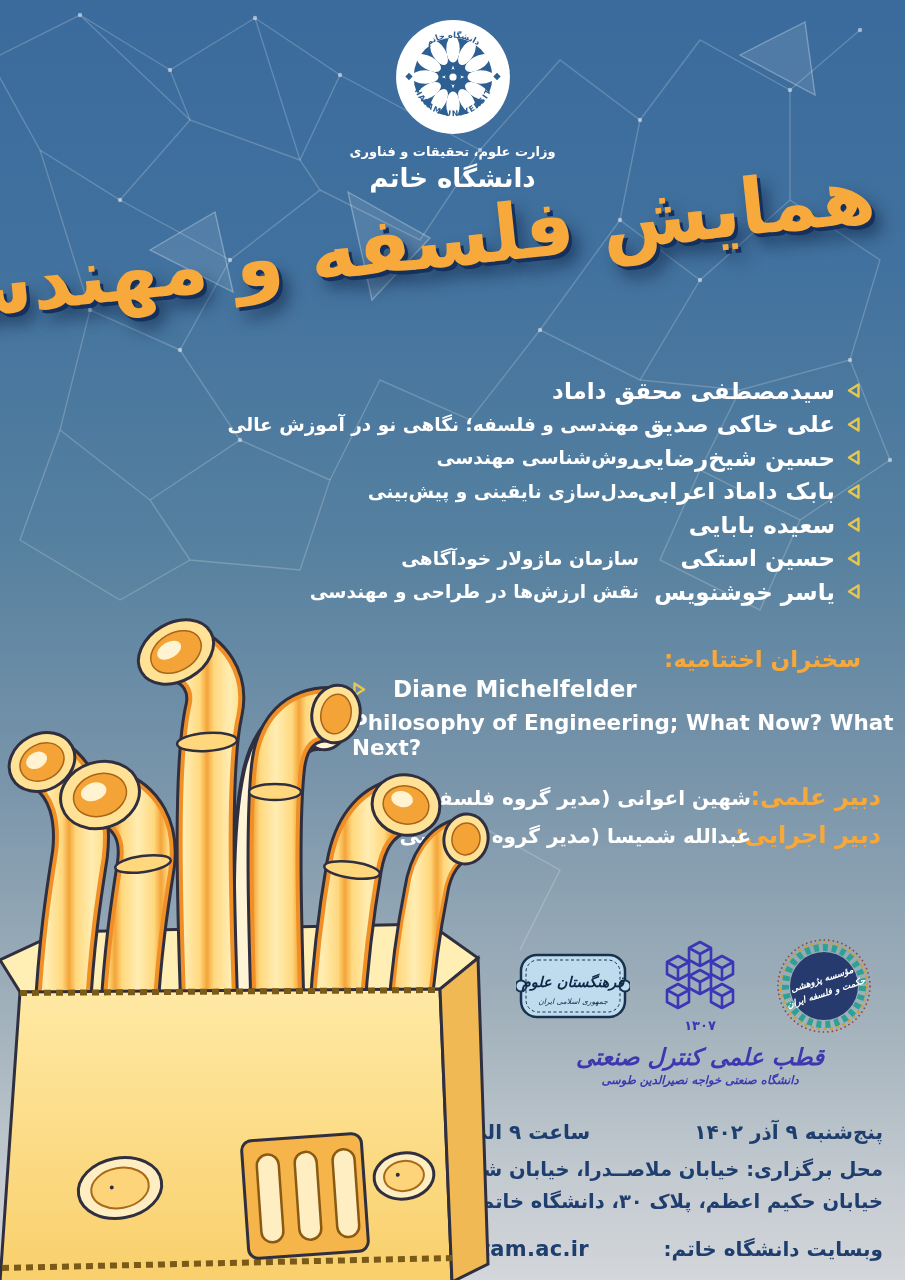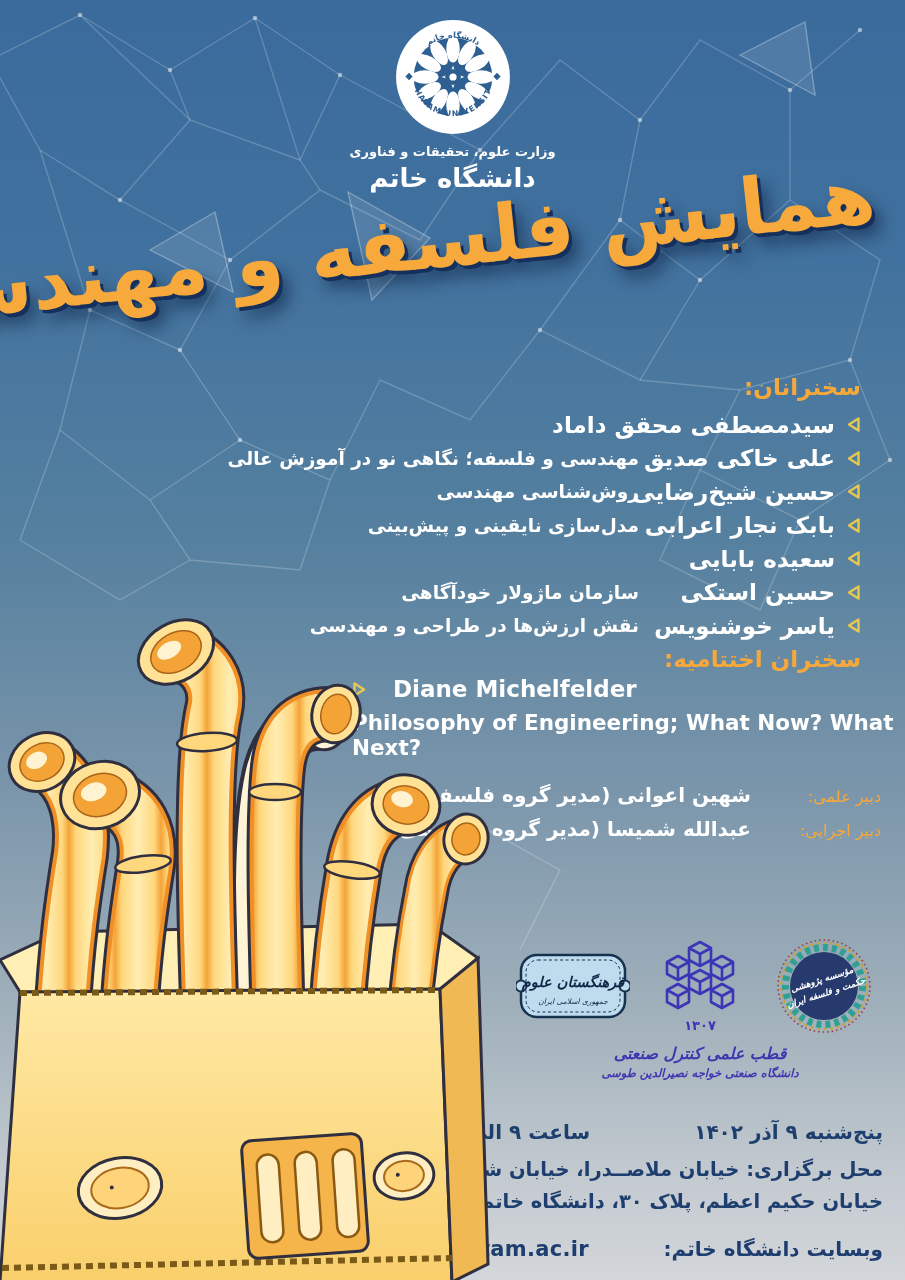--- a/index.html
+++ b/index.html
@@ -30,27 +30,27 @@
   .s-name{color:#fff;font-weight:bold;font-size:23px;white-space:nowrap;}
   .s-topic{color:#fff;font-weight:bold;font-size:18.5px;white-space:nowrap;}
   
   .closing-heading{position:absolute;top:646px;right:44px;color:#f7a83a;font-weight:bold;font-size:23px;direction:rtl;text-align:right;}
   .closing-en{position:absolute;top:676px;left:352px;color:#fff;}
   .closing-line1{display:flex;align-items:center;gap:26px;font-size:23px;font-weight:bold;}
   .closing-line2{margin-top:8px;font-size:21.5px;font-weight:bold;}
   
   .secretaries{position:absolute;top:783px;right:24px;direction:rtl;}
   .sec-row{display:grid;grid-template-columns:122px auto;column-gap:8px;margin-bottom:10px;align-items:baseline;}
-  .sec-label{color:#f7a83a;font-weight:normal;font-size:16px;white-space:nowrap;}
+  .sec-label{color:#f7a83a;font-weight:bold;font-size:24px;white-space:nowrap;}
   .sec-value{color:#fff;font-weight:bold;font-size:20px;white-space:nowrap;}
   
   .logo-academy{position:absolute;left:516px;top:948px;}
   .logo-pole{position:absolute;left:648px;top:938px;width:104px;text-align:right;}
   .pole-caption{position:absolute;left:568px;top:1044px;width:264px;text-align:center;color:#3f37b0;direction:rtl;}
-  .pole-title{font-size:16px;font-weight:bold;font-style:italic;}
+  .pole-title{font-size:23px;font-weight:bold;font-style:italic;}
   .pole-sub{font-size:11.5px;font-weight:bold;font-style:italic;margin-top:3px;}
   .logo-institute{position:absolute;left:776px;top:938px;}
   
   .details{position:absolute;top:1120px;right:22px;left:436px;direction:rtl;color:#1d3e6e;font-weight:bold;}
   .d-row1{display:flex;justify-content:space-between;font-size:20px;}
   .d-venue1{margin-top:14px;font-size:19.5px;white-space:nowrap;}
   .d-venue2{margin-top:9px;font-size:19.5px;white-space:nowrap;}
   .d-row4{display:flex;justify-content:space-between;margin-top:24px;font-size:20px;align-items:baseline;}
   .d-url{direction:ltr;font-size:21px;letter-spacing:.3px;cursor:pointer;}
   .illu{position:absolute;left:0;top:592px;}
@@ -147,21 +147,20 @@
         <rect x="97" y="54" width="5" height="5" transform="rotate(45 99.5 56.5)" fill="#2d5f92"></rect>
       </svg>
     </div>
     <div class="ministry">وزارت علوم، تحقیقات و فناوری</div>
     <div class="university">دانشگاه خاتم</div>
   </div>
 
   <div class="main-title">همایش فلسفه و مهندسی</div>
 
   <section class="speakers">
-    <div class="sec-heading">سخنرانان:</div>
 
     <div class="s-row">
       <span class="s-bullet">
         <svg width="15" height="17" viewBox="0 0 15 17">
             <path d="M12.5,2.5 L3,8.5 L12.5,14.5 Z" fill="none" stroke="#e7c84f" stroke-width="2.4" stroke-linejoin="round"></path>
           </svg>
       </span>
       <span class="s-name">سیدمصطفی محقق داماد</span>
     </div>
     <div class="s-row">
@@ -181,21 +180,21 @@
       </span>
       <span class="s-name">حسین شیخ‌رضایی</span>
       <span class="s-topic">روش‌شناسی مهندسی</span>
     </div>
     <div class="s-row">
       <span class="s-bullet">
         <svg width="15" height="17" viewBox="0 0 15 17">
             <path d="M12.5,2.5 L3,8.5 L12.5,14.5 Z" fill="none" stroke="#e7c84f" stroke-width="2.4" stroke-linejoin="round"></path>
           </svg>
       </span>
-      <span class="s-name">بابک نجار اعرابی</span>
+      <span class="s-name">بابک داماد اعرابی</span>
       <span class="s-topic">مدل‌سازی نایقینی و پیش‌بینی</span>
     </div>
     <div class="s-row">
       <span class="s-bullet">
         <svg width="15" height="17" viewBox="0 0 15 17">
             <path d="M12.5,2.5 L3,8.5 L12.5,14.5 Z" fill="none" stroke="#e7c84f" stroke-width="2.4" stroke-linejoin="round"></path>
           </svg>
       </span>
       <span class="s-name">سعیده بابایی</span>
     </div>

